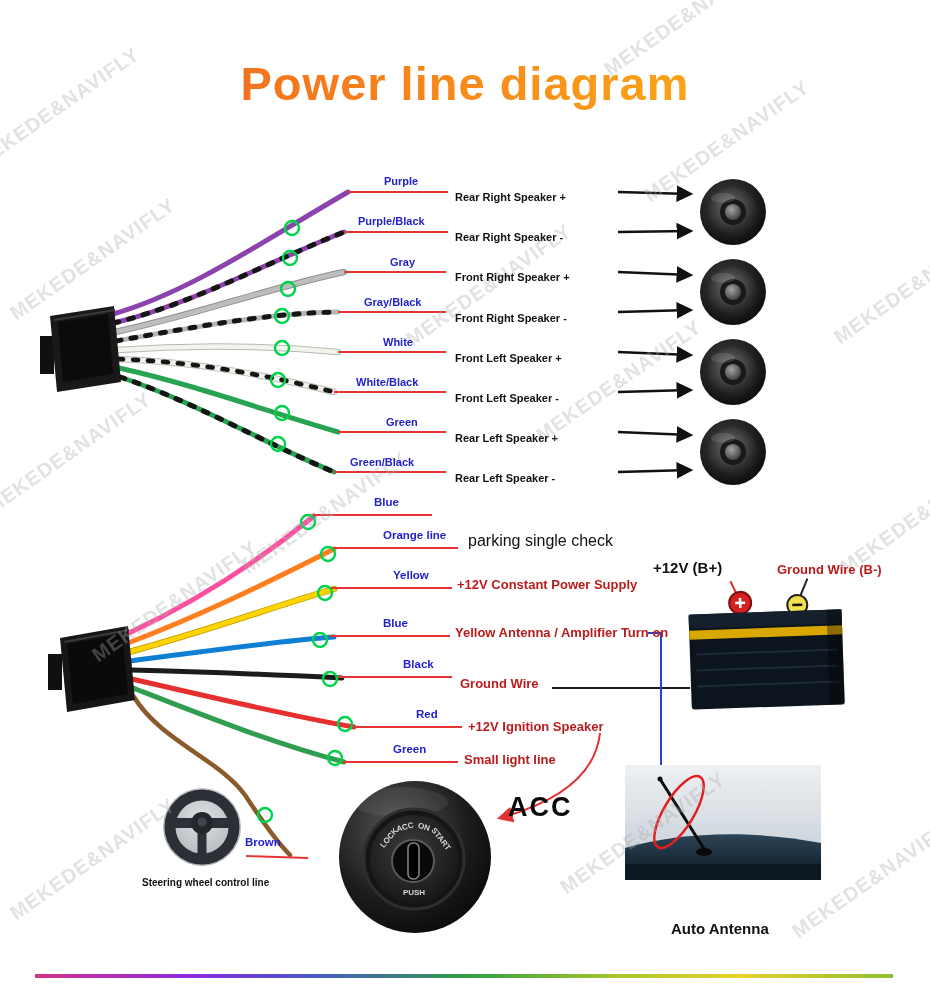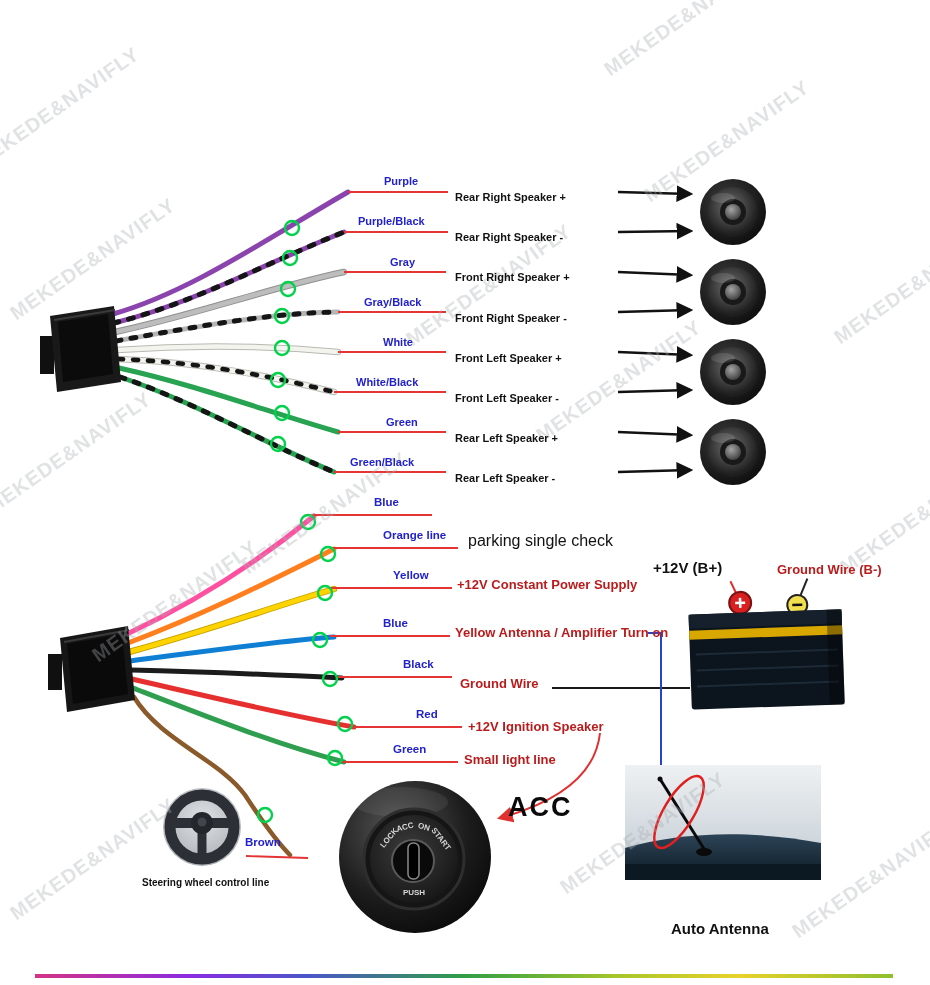--- a/index.html
+++ b/index.html
@@ -262,20 +262,21 @@
   <span class="wm" style="left:830px;top:330px">MEKEDE&amp;NAVIFLY</span>
   <span class="wm" style="left:-18px;top:500px">MEKEDE&amp;NAVIFLY</span>
   <span class="wm" style="left:238px;top:560px">MEKEDE&amp;NAVIFLY</span>
   <span class="wm" style="left:88px;top:648px">MEKEDE&amp;NAVIFLY</span>
   <span class="wm" style="left:532px;top:428px">MEKEDE&amp;NAVIFLY</span>
   <span class="wm" style="left:556px;top:880px">MEKEDE&amp;NAVIFLY</span>
   <span class="wm" style="left:6px;top:906px">MEKEDE&amp;NAVIFLY</span>
   <span class="wm" style="left:788px;top:924px">MEKEDE&amp;NAVIFLY</span>
   <span class="wm" style="left:836px;top:560px">MEKEDE&amp;NAVIFLY</span>
 
+  <div class="title">Power line diagram</div>
 
   <div class="lbl c-top" style="left:384px;top:175px">Purple</div>
   <div class="lbl c-top" style="left:358px;top:215px">Purple/Black</div>
   <div class="lbl c-top" style="left:390px;top:256px">Gray</div>
   <div class="lbl c-top" style="left:364px;top:296px">Gray/Black</div>
   <div class="lbl c-top" style="left:383px;top:336px">White</div>
   <div class="lbl c-top" style="left:356px;top:376px">White/Black</div>
   <div class="lbl c-top" style="left:386px;top:416px">Green</div>
   <div class="lbl c-top" style="left:350px;top:456px">Green/Black</div>
 

